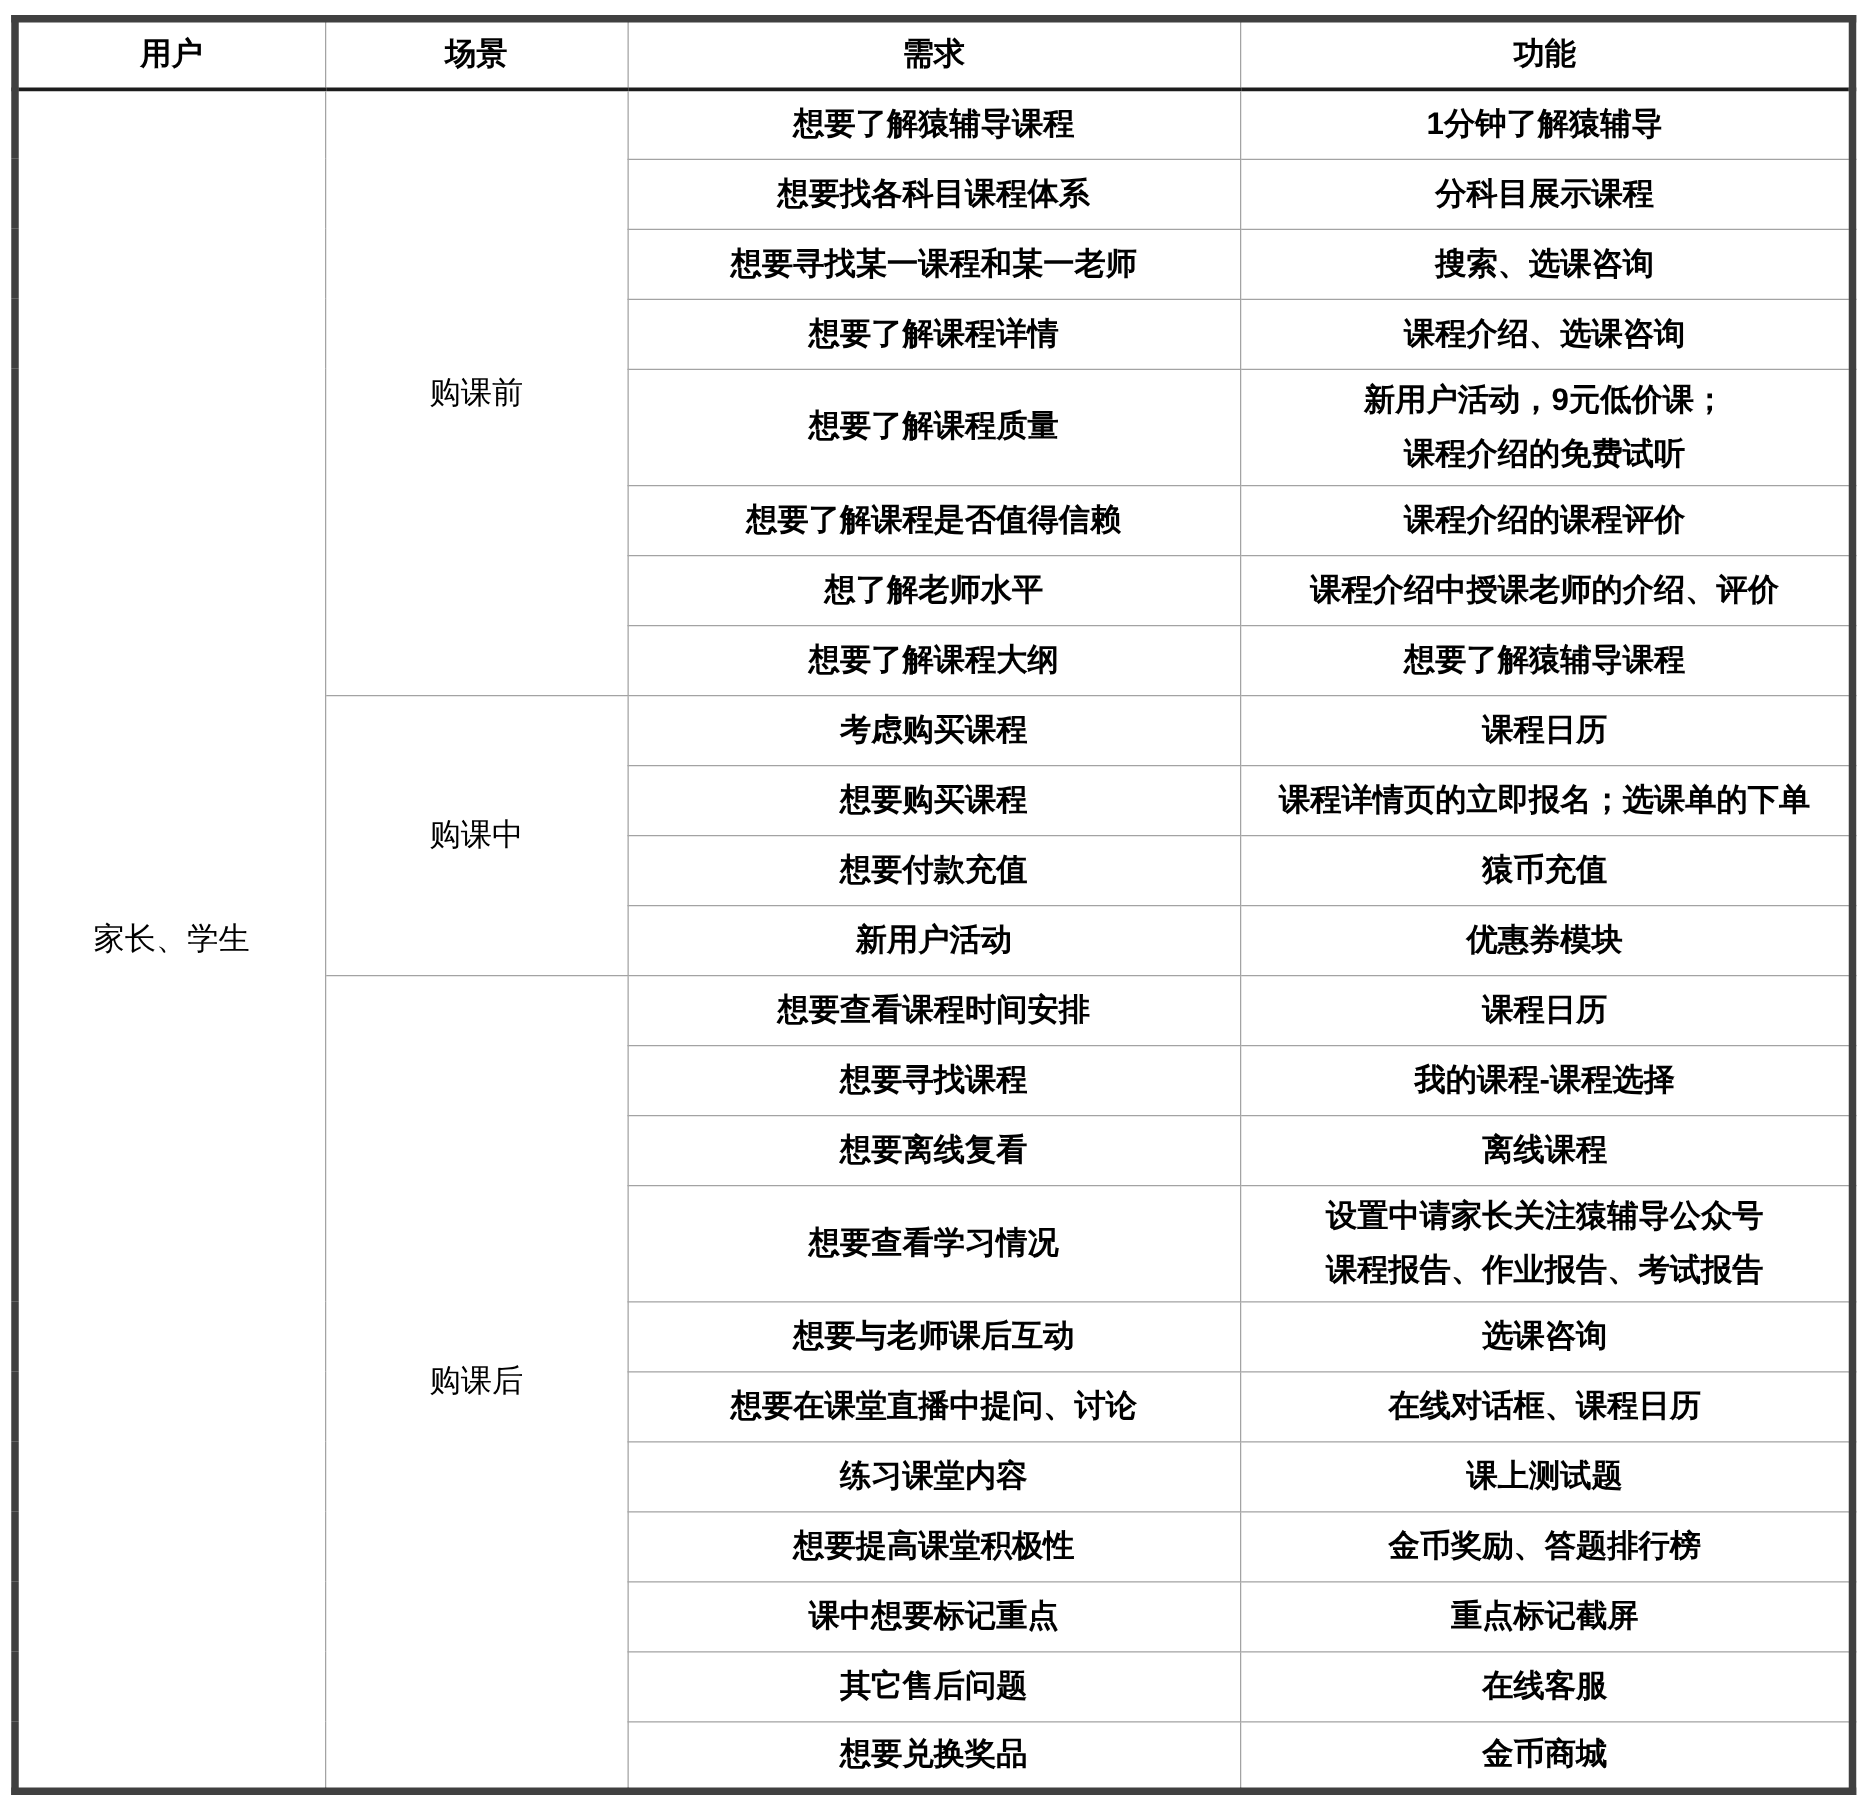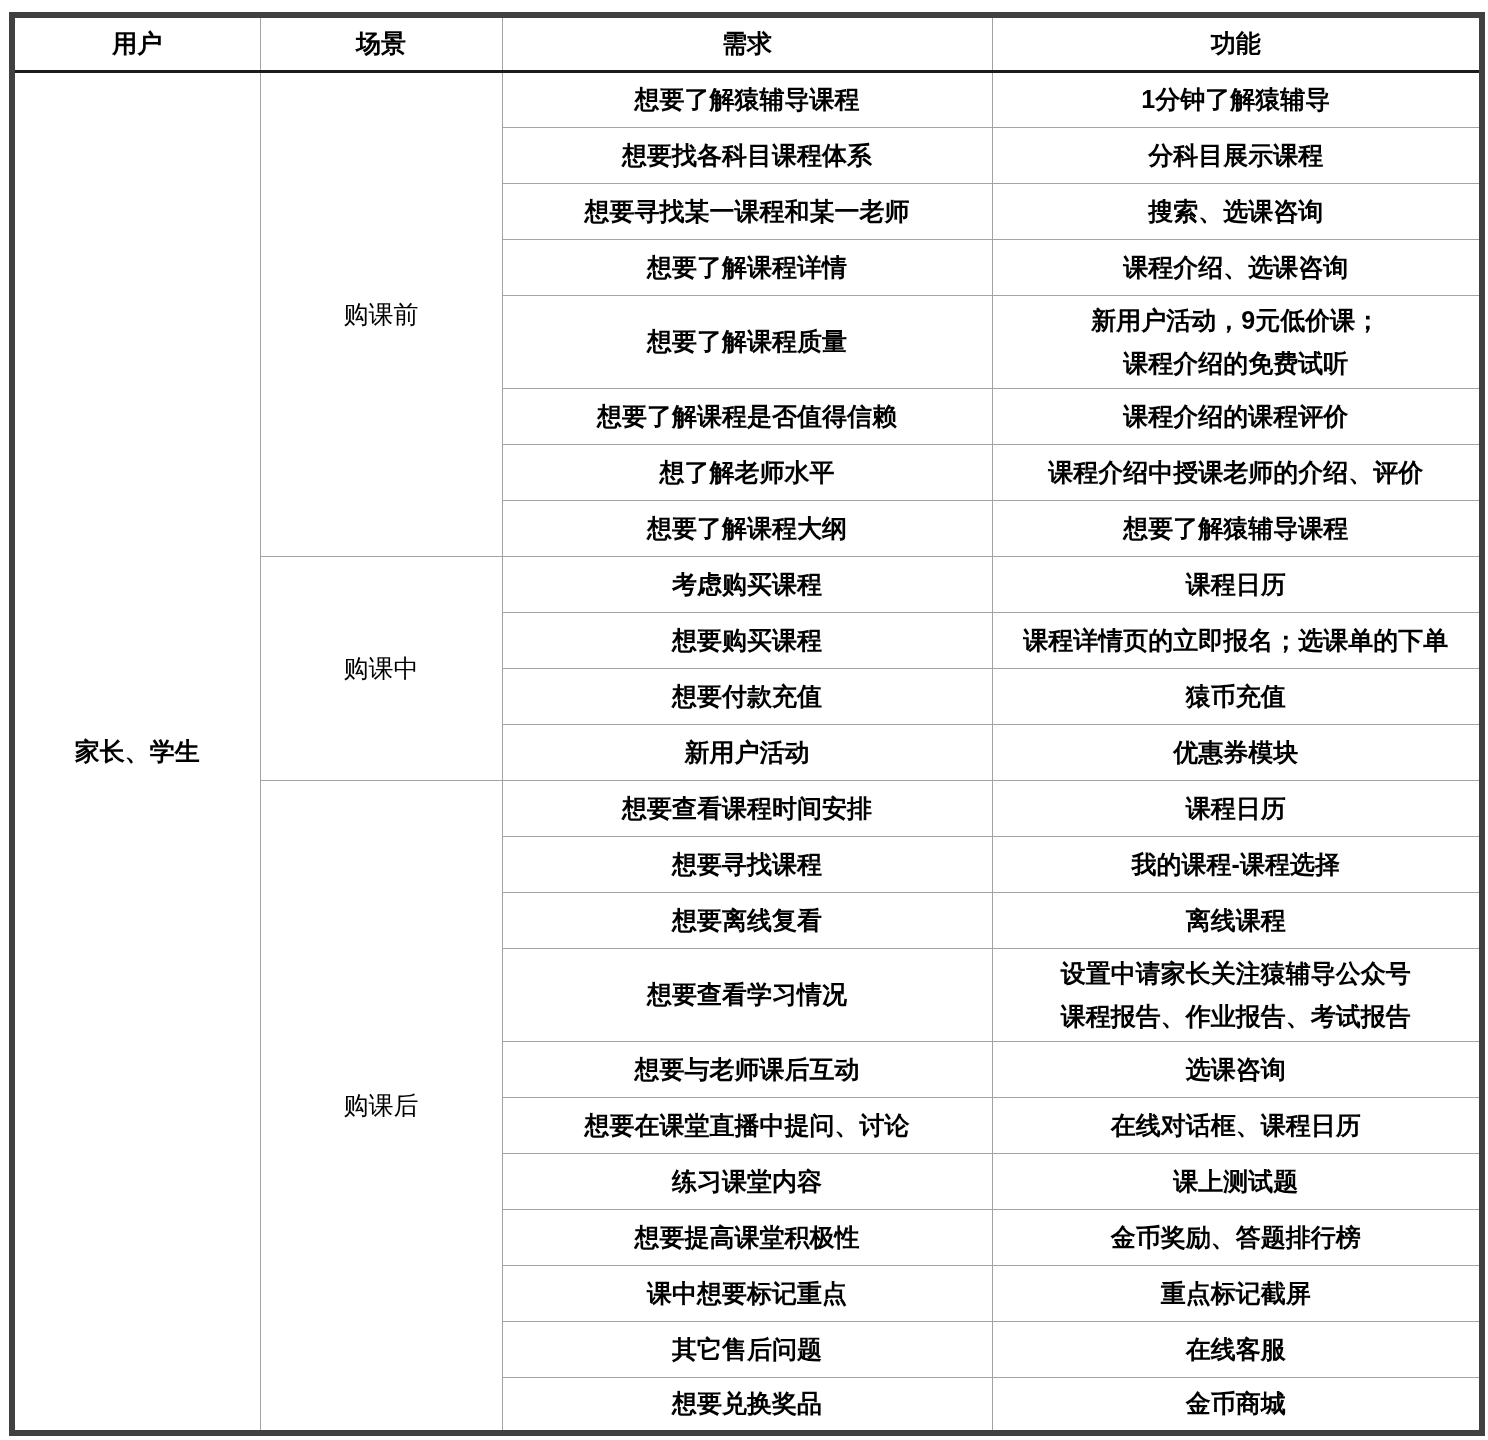--- a/index.html
+++ b/index.html
@@ -30,21 +30,21 @@
     padding: 0 8px;
     overflow: hidden;
   }
   th {
     font-weight: bold;
     height: 56px;
     border-bottom: 3px solid #1c1c1c;
   }
   tr.row   { height: 56px; }
   tr.tall  { height: 93px; }
-  td.user-cell  { font-weight: bold; }
+  td.user-cell  { font-weight: normal; }
   td.scene-cell { font-weight: normal; }
   td.need-cell, td.func-cell { white-space: pre-line; font-weight: bold; }
 </style>
 </head>
 <body>
 
 <table class="req-table">
   <colgroup>
     <col class="c-user">
       <col class="c-scene">

